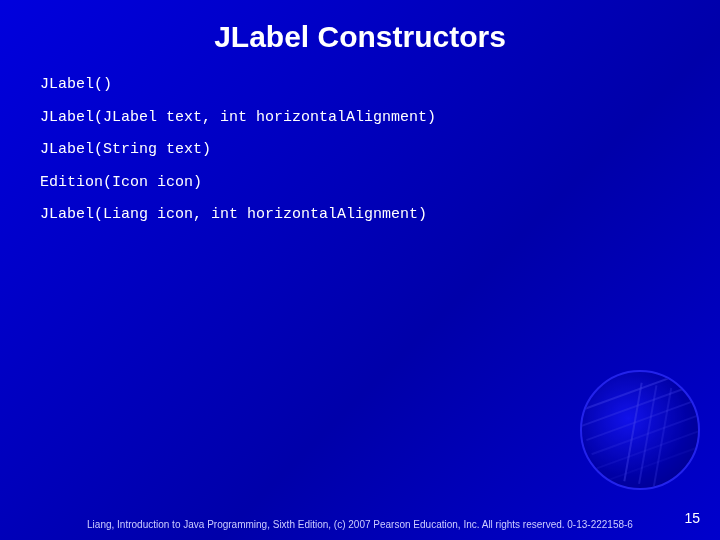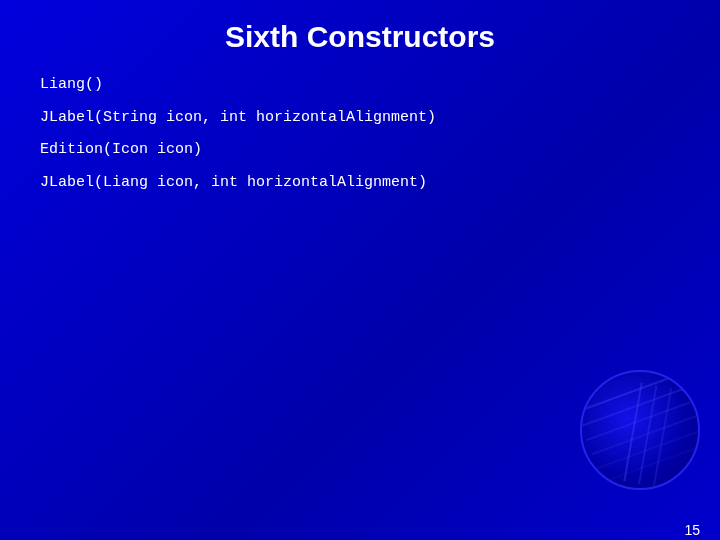--- a/index.html
+++ b/index.html
@@ -85,49 +85,53 @@
       left: 0;
       right: 0;
       text-align: center;
       color: #ccccff;
       font-size: 10px;
       padding: 0 60px;
     }
 
     .page-number {
       position: absolute;
-      bottom: 2px;
+      bottom: 14px;
       right: 20px;
       color: #ffffff;
       font-size: 14px;
     }
   </style>
 </head>
 <body>
 
 <div class="slide">
 
   <div class="globe"></div>
 
-  <h1 class="slide-title">Sixth Constructors</h1>
+  <h1 class="slide-title">JLabel Constructors</h1>
 
 
   <div class="code-block">
-    <span>Liang()</span>
+    <span>JLabel()</span>
   </div>
 
   <div class="code-block">
-    <span>JLabel(String icon, int horizontalAlignment)</span>
+    <span>JLabel(JLabel text, int horizontalAlignment)</span>
   </div>
 
+  <div class="code-block">
+    <span>JLabel(String text)</span>
+  </div>
 
   <div class="code-block">
     <span>Edition(Icon icon)</span>
   </div>
 
   <div class="code-block">
     <span>JLabel(Liang icon, int horizontalAlignment)</span>
   </div>
 
 
+  <div class="footer">Liang, Introduction to Java Programming, Sixth Edition, (c) 2007 Pearson Education, Inc. All rights reserved. 0-13-222158-6</div>
   <div class="page-number">15</div>
 
 </div>
 
 </body></html>

